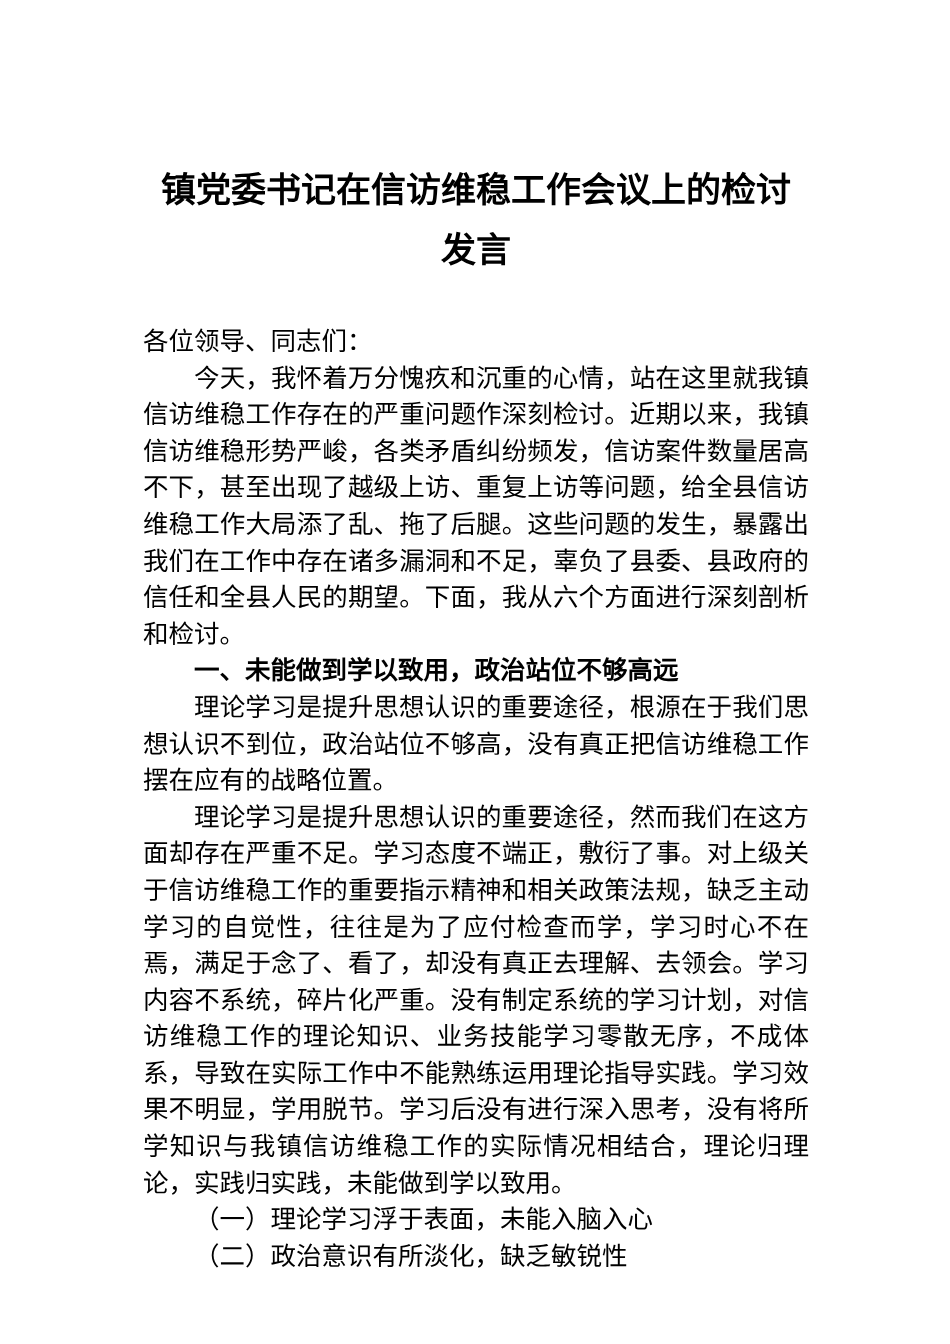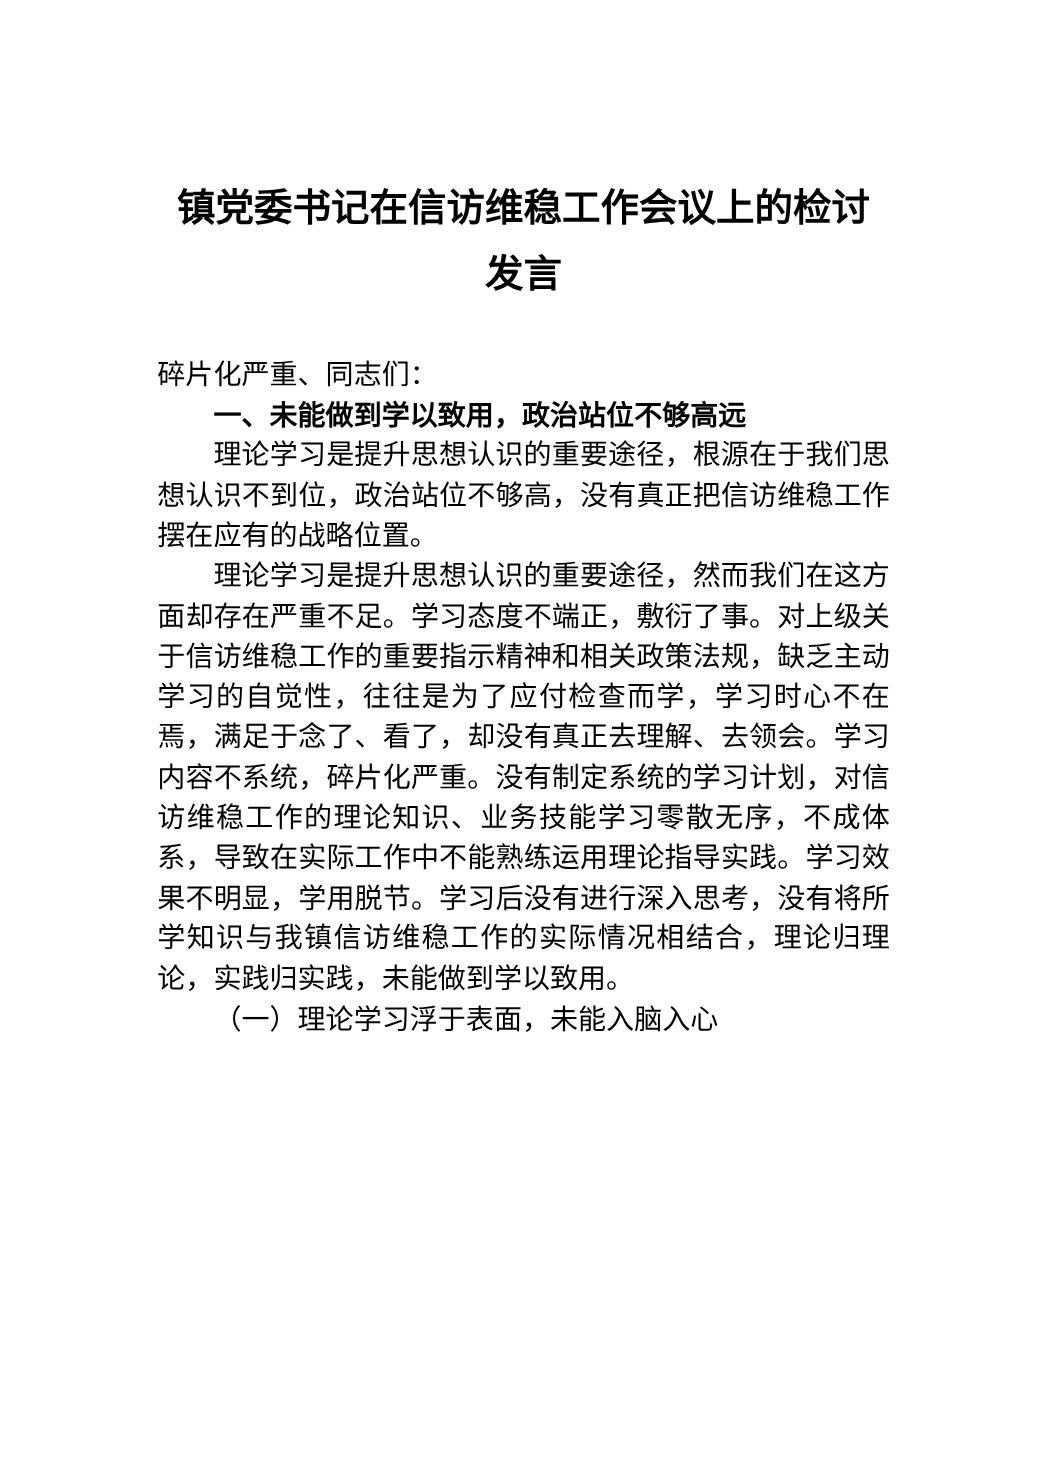--- a/index.html
+++ b/index.html
@@ -99,26 +99,28 @@
 <div class="page">
   <div class="content">
 
     <h1 class="doc-title">
       <span>镇党委书记在信访维稳工作会议上的检讨</span><br>
       <span>发言</span>
     </h1>
 
     <div class="title-gap"></div>
 
-    <p class="para salutation">碎片化严重、同志们：</p>
+    <p class="para salutation">各位领导、同志们：</p>
 
+    <p class="para indent2">今天，我怀着万分愧疚和沉重的心情，站在这里就我镇信访维稳工作存在的严重问题作深刻检讨。近期以来，我镇信访维稳形势严峻，各类矛盾纠纷频发，信访案件数量居高不下，甚至出现了越级上访、重复上访等问题，给全县信访维稳工作大局添了乱、拖了后腿。这些问题的发生，暴露出我们在工作中存在诸多漏洞和不足，辜负了县委、县政府的信任和全县人民的期望。下面，我从六个方面进行深刻剖析和检讨。</p>
 
     <p class="para heading1">一、未能做到学以致用，政治站位不够高远</p>
 
     <p class="para indent2">理论学习是提升思想认识的重要途径，根源在于我们思想认识不到位，政治站位不够高，没有真正把信访维稳工作摆在应有的战略位置。</p>
 
     <p class="para indent2">理论学习是提升思想认识的重要途径，然而我们在这方面却存在严重不足。学习态度不端正，敷衍了事。对上级关于信访维稳工作的重要指示精神和相关政策法规，缺乏主动学习的自觉性，往往是为了应付检查而学，学习时心不在焉，满足于念了、看了，却没有真正去理解、去领会。学习内容不系统，碎片化严重。没有制定系统的学习计划，对信访维稳工作的理论知识、业务技能学习零散无序，不成体系，导致在实际工作中不能熟练运用理论指导实践。学习效果不明显，学用脱节。学习后没有进行深入思考，没有将所学知识与我镇信访维稳工作的实际情况相结合，理论归理论，实践归实践，未能做到学以致用。</p>
 
     <p class="para heading2">（一）理论学习浮于表面，未能入脑入心</p>
 
+    <p class="para heading2 short">（二）政治意识有所淡化，缺乏敏锐性</p>
 
   </div>
 </div>
 
 </body></html>

